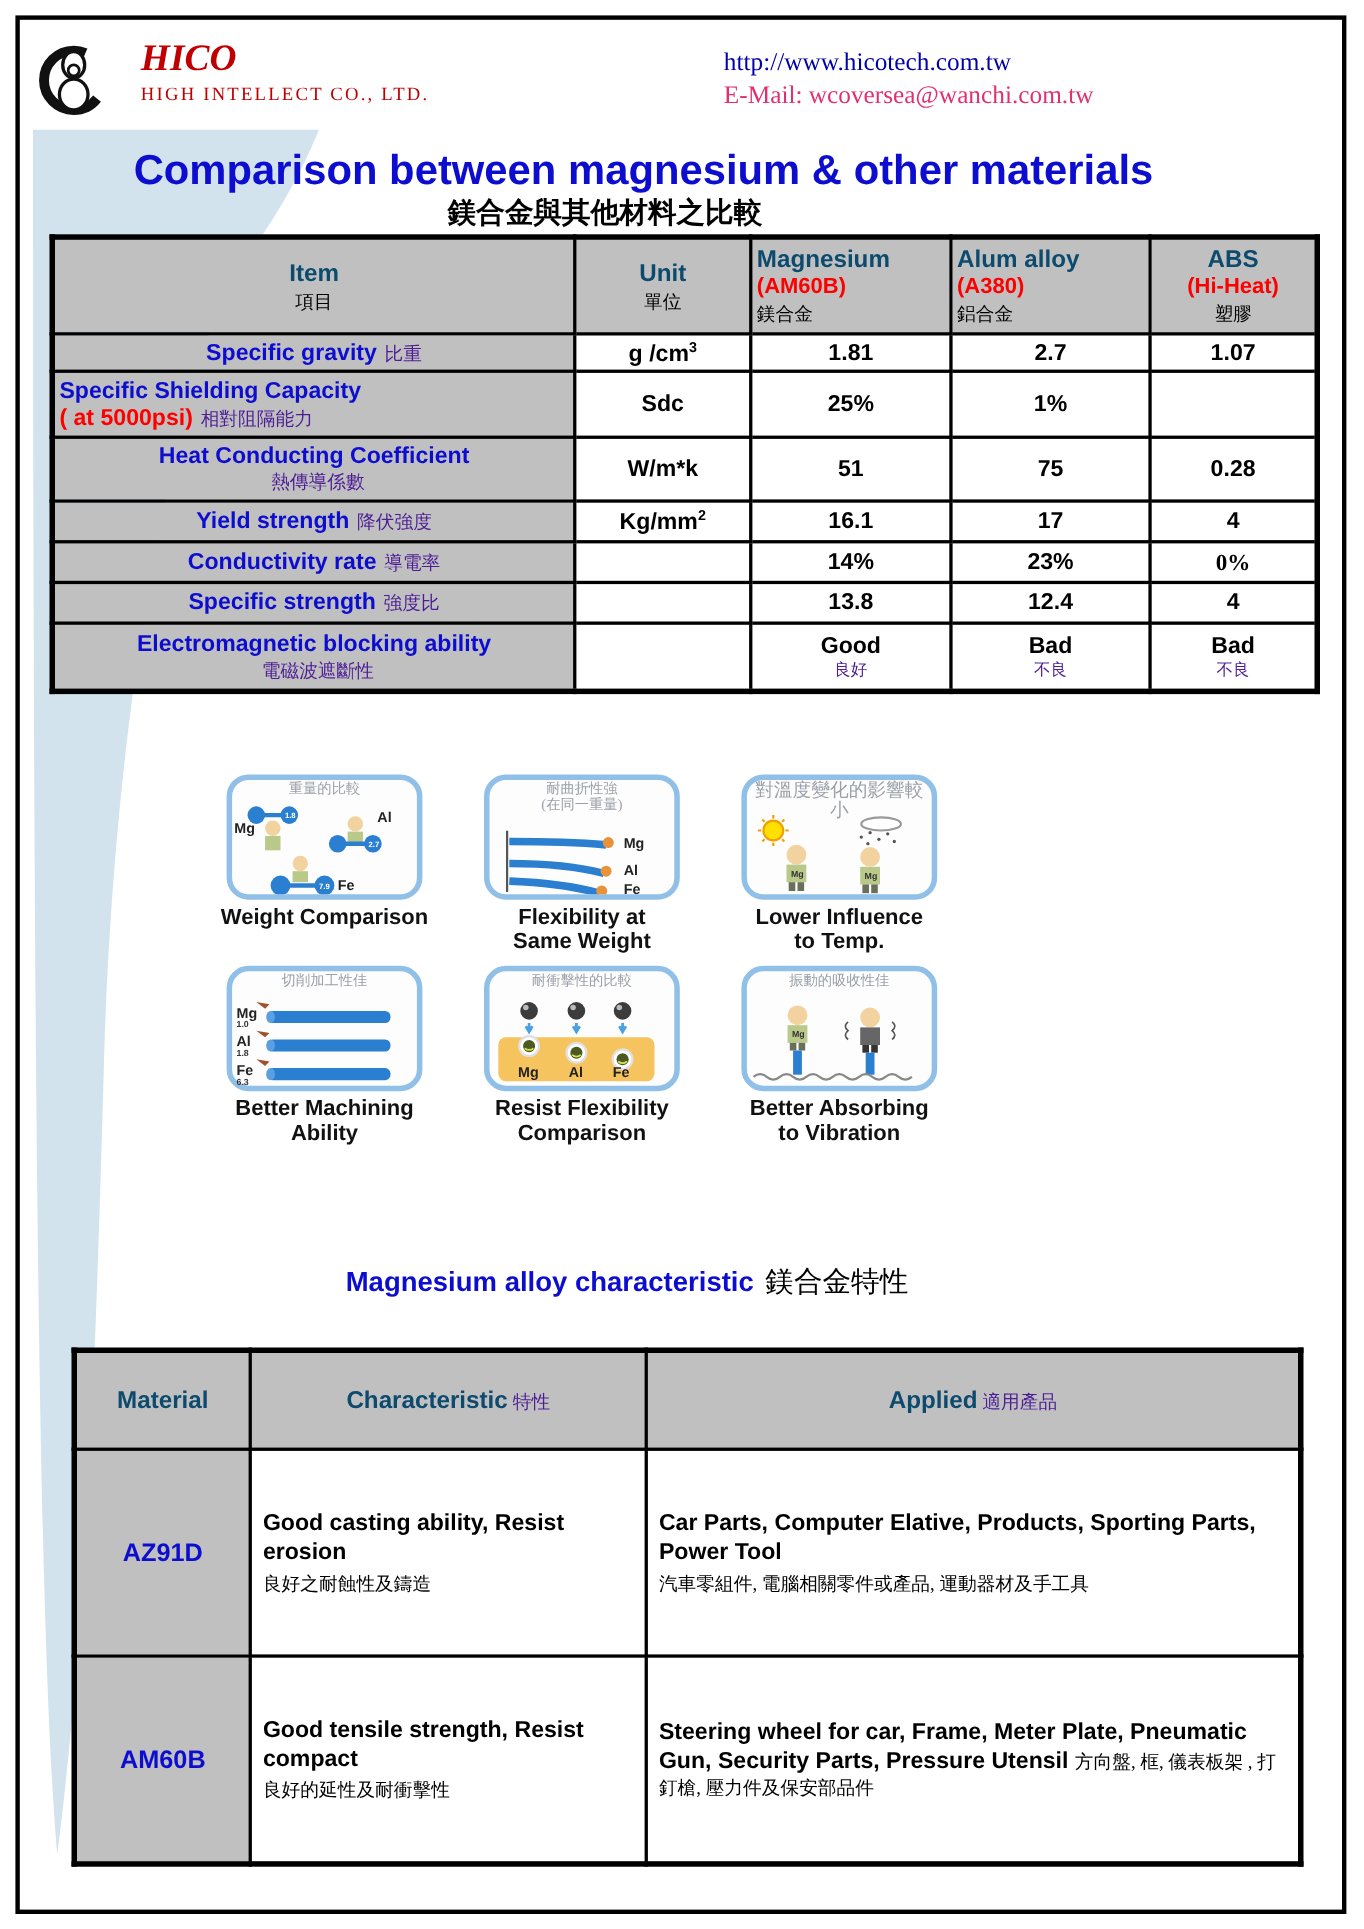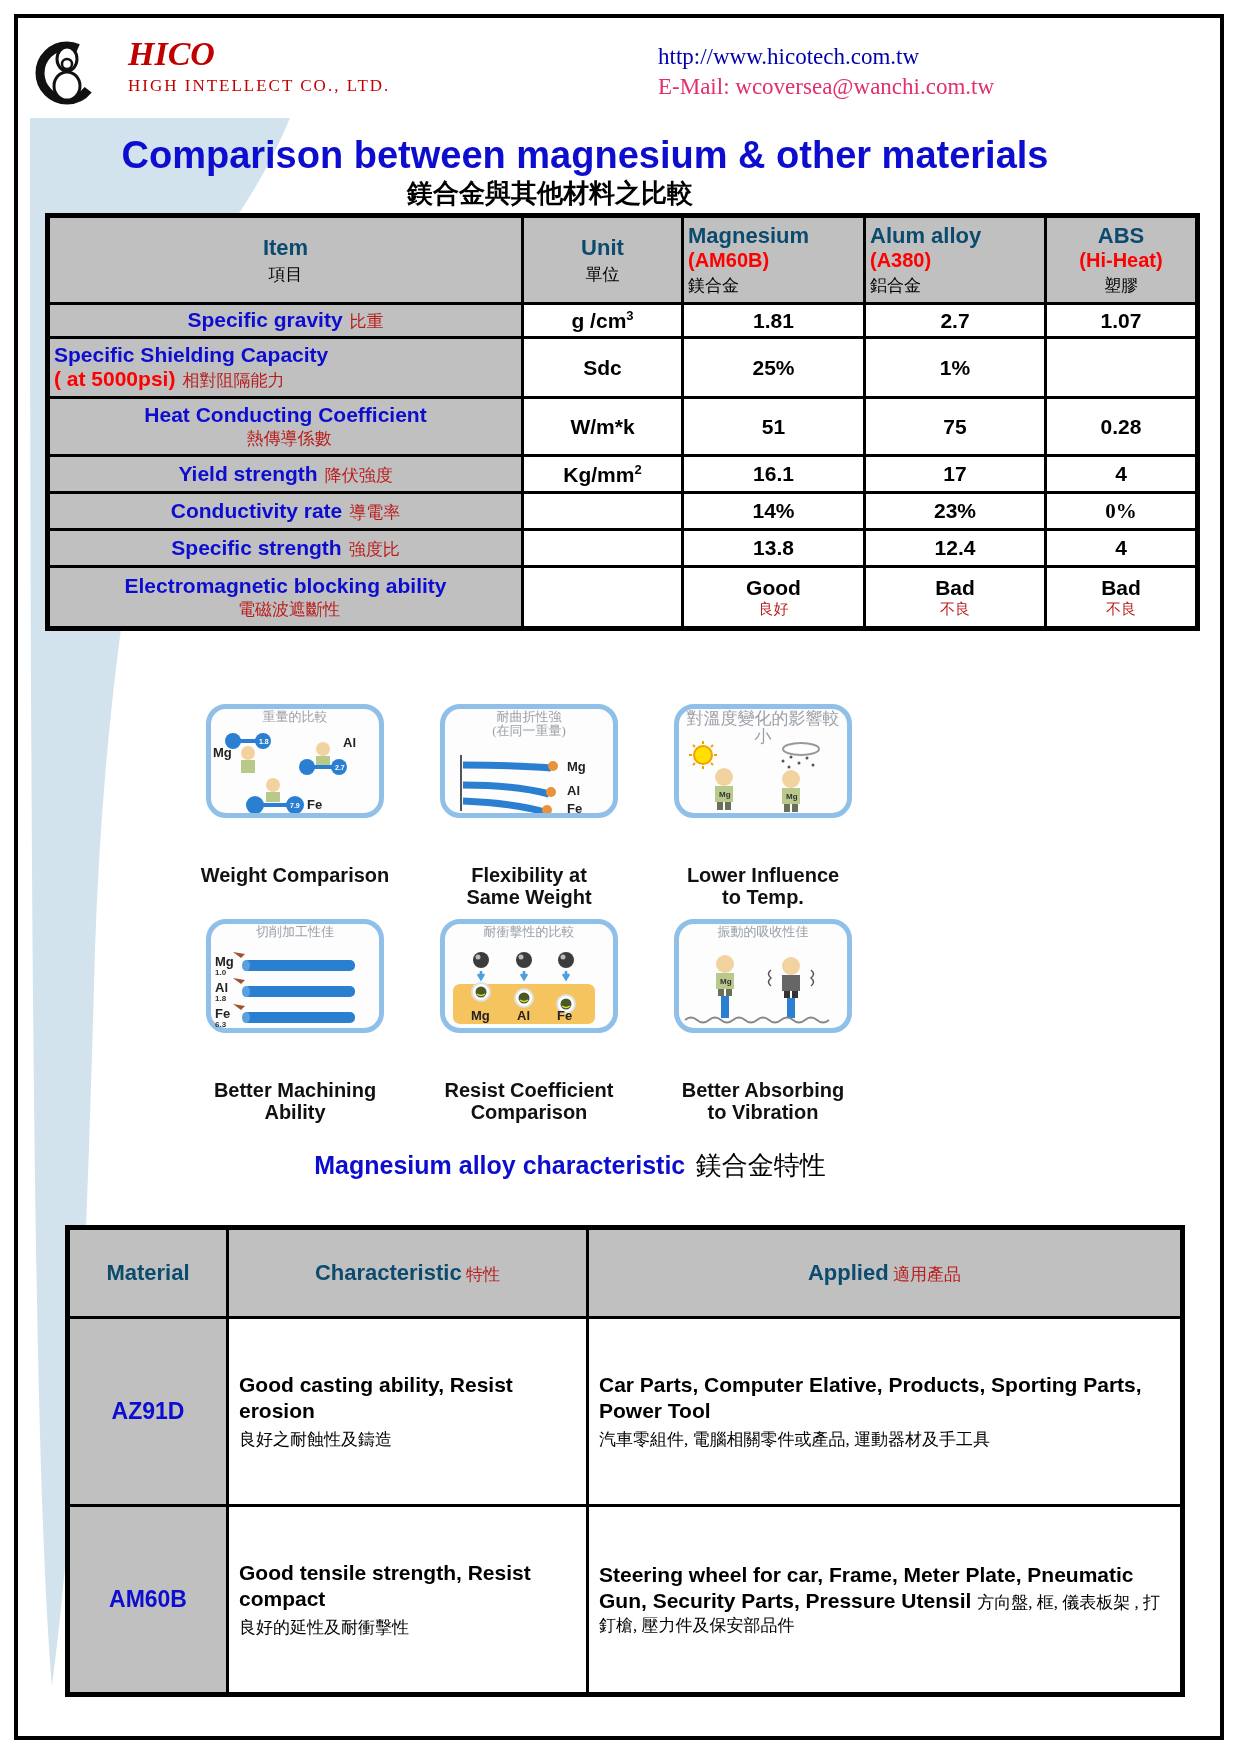--- a/index.html
+++ b/index.html
@@ -25,37 +25,37 @@
   .main-subtitle{position:absolute;top:176px;left:0;width:1100px;text-align:center;
                  font-family:"Liberation Serif","DejaVu Serif",serif;font-size:26px;font-weight:bold;}
 
   
   table.cmp{position:absolute;left:45px;top:213px;width:1150px;border-collapse:collapse;
             table-layout:fixed;border:5px solid #000;}
   table.cmp td{border:3px solid #000;padding:1px 4px;vertical-align:middle;overflow:hidden;}
   .gray{background:#c0c0c0;}
   .en{color:#0d0dd0;font-weight:bold;font-size:21px;}
   .en-red{color:#fe0000;font-weight:bold;font-size:21px;}
-  .zh{font-family:"Liberation Serif","DejaVu Serif",serif;font-size:17px;color:#b91c1c;font-weight:normal;}
+  .zh{font-family:"Liberation Serif","DejaVu Serif",serif;font-size:17px;color:#4c1d95;font-weight:normal;}
   .c{text-align:center;}
   .item{text-align:center;}
   .item .zh{margin-left:7px;}
   .left2{text-align:left;padding-left:6px;}
   .val{background:#fff;text-align:center;font-weight:bold;font-size:21px;}
   .val sup{font-size:13px;}
   .serif0{font-family:"Liberation Serif","DejaVu Serif",serif;font-weight:bold;}
   .v-zh{font-weight:normal;font-size:15px;}
   .hd-left{text-align:left;padding-left:6px;}
   .hd-sub{color:#fe0000;font-weight:bold;font-size:20px;}
   .hd-zh{font-family:"Liberation Serif","DejaVu Serif",serif;font-size:17px;margin-top:2px;}
   .h-en{color:#0c4a6e;font-weight:bold;font-size:22px;}
 
   
   .panels{position:absolute;left:178px;top:704px;width:704px;display:flex;flex-wrap:wrap;}
-  .panel-cell{width:234px;display:flex;flex-direction:column;align-items:center;margin-bottom:10px;gap:41px;}
+  .panel-cell{width:234px;display:flex;flex-direction:column;align-items:center;margin-bottom:10px;}
   .panel-box{position:relative;width:168px;height:104px;background:#fdfdfd;border:5px solid #90c0e8;
              border-radius:20px;}
   .panel-title{position:absolute;top:1px;left:0;width:100%;text-align:center;color:#9aa0a8;
                font-family:"Liberation Serif","DejaVu Serif",serif;font-size:13px;line-height:1.05;}
   .panel-title.small{font-size:17px;}
   .panel-art{position:absolute;left:0;bottom:0;}
   .panel-caption{margin-top:5px;text-align:center;font-size:20px;font-weight:bold;line-height:1.12;color:#111;}
 
   svg text.lbl{font-family:"Liberation Sans",sans-serif;font-weight:bold;font-size:13px;fill:#222;}
   svg text.tiny{font-family:"Liberation Sans",sans-serif;font-weight:bold;font-size:7px;fill:#fff;}
@@ -390,21 +390,21 @@
             <path d="M75,50 q4,3 8,0" stroke="#d5e24a" stroke-width="1.5" fill="none"></path>
           <circle cx="121" cy="54" r="9" fill="#fff" stroke="#e0e0e0" stroke-width="2"></circle>
           <circle cx="121" cy="54" r="5.5" fill="#4a5a22"></circle>
             <path d="M117,56 q4,3 8,0" stroke="#d5e24a" stroke-width="1.5" fill="none"></path>
           <text class="lbl" x="26" y="70">Mg</text>
           <text class="lbl" x="72" y="70">Al</text>
           <text class="lbl" x="112" y="70">Fe</text>
         </svg>
       </div>
       <div class="panel-caption">
-        <div>Resist Coefficient</div>
+        <div>Resist Flexibility</div>
         <div>Comparison</div>
       </div>
     </div>
 
     <div class="panel-cell">
       <div class="panel-box">
         <div class="panel-title">振動的吸收性佳</div>
         <svg class="panel-art" width="158" height="78" viewBox="0 0 158 78">
           <circle cx="46" cy="14" r="9" fill="#f2d3a0"></circle>
           <rect x="37" y="23" width="18" height="16" fill="#b9c98a"></rect>

